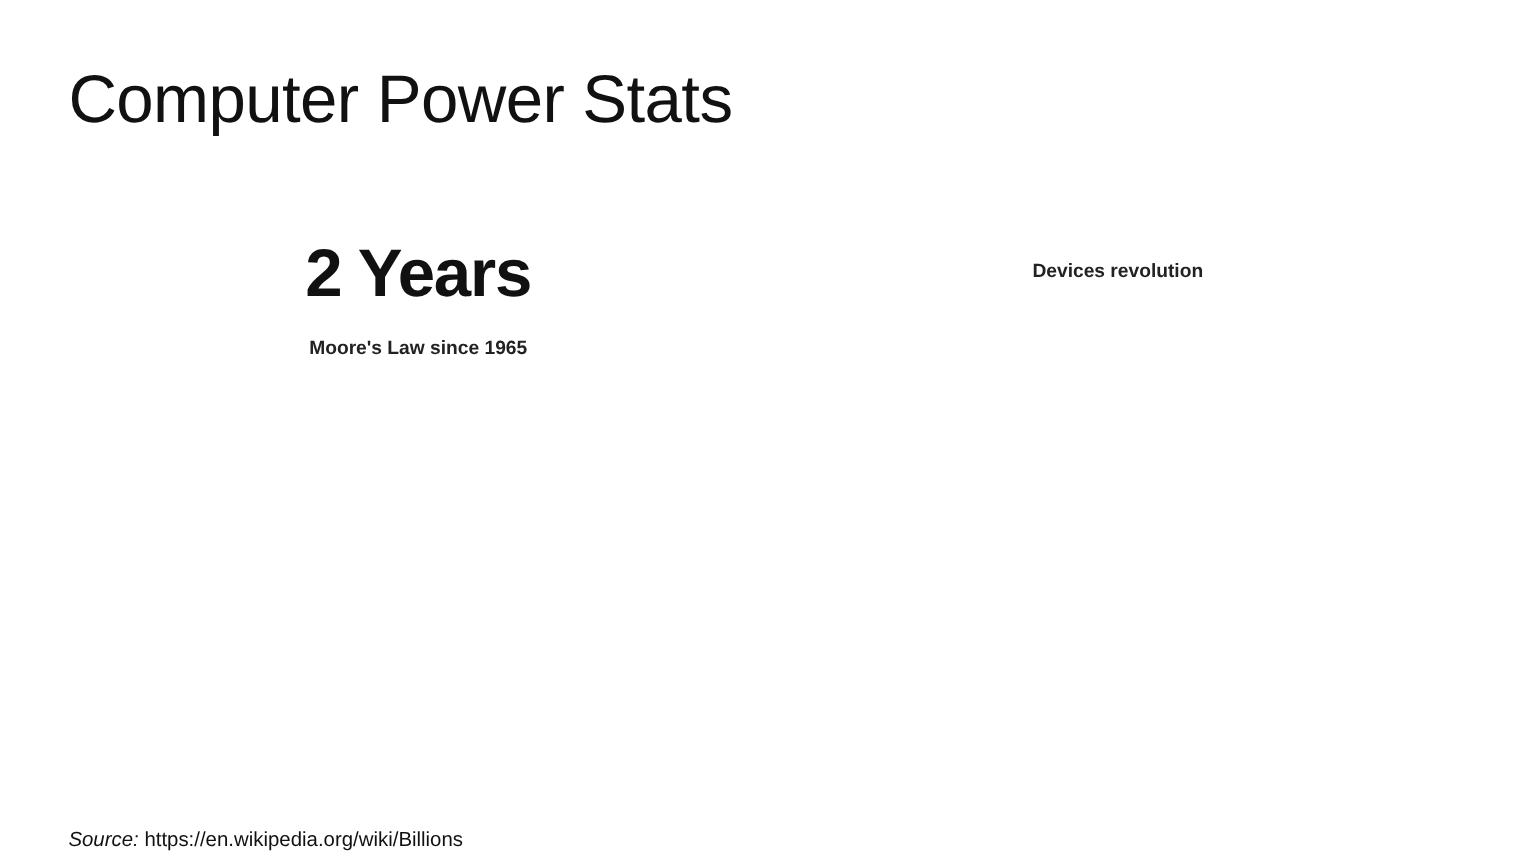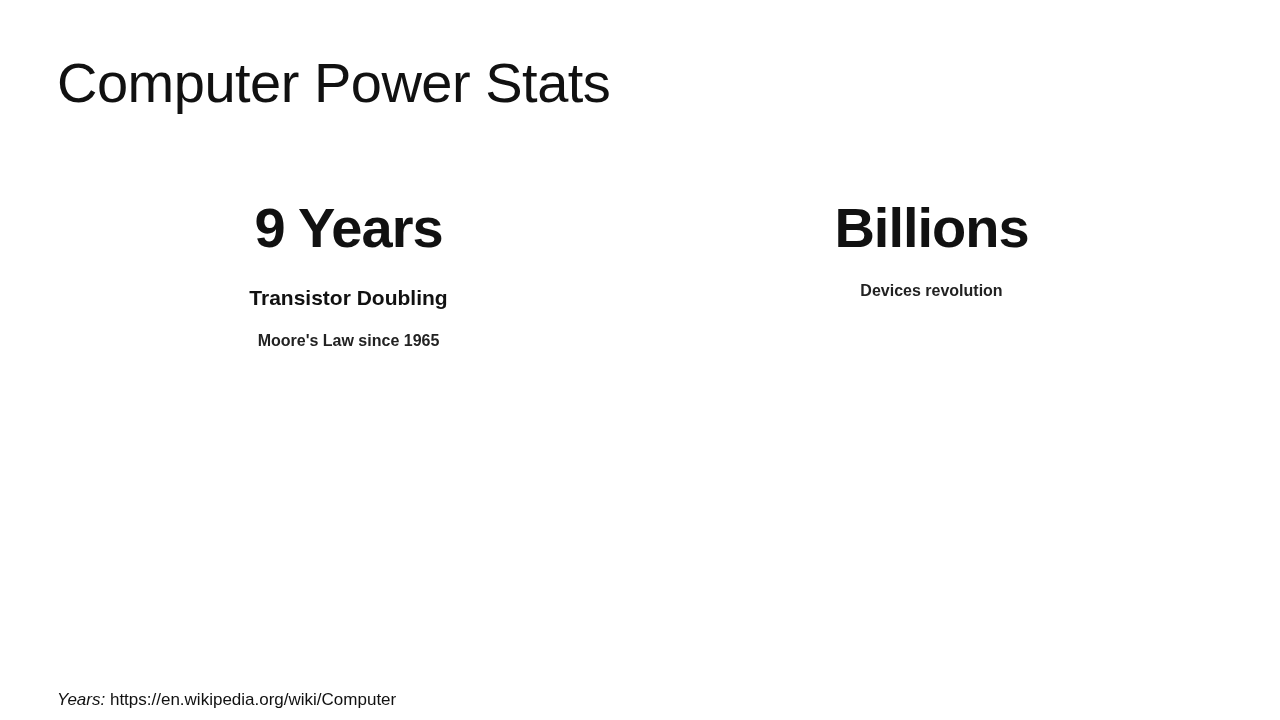--- a/index.html
+++ b/index.html
@@ -82,30 +82,28 @@
 </head>
 <body>
 
 <div class="slide">
 
   <div class="slide-title">Computer Power Stats</div>
 
   <div class="stats-row">
 
     <div class="stat-col">
-      <div class="stat-value">9 Years</div>
-      <div class="stat-label">Transistor Doubling</div>
+      <div class="stat-value">2 Years</div>
       <div class="stat-desc">Moore's Law since 1965</div>
     </div>
 
     <div class="stat-col">
-      <div class="stat-value">Billions</div>
       <div class="stat-desc">Devices revolution</div>
     </div>
 
   </div>
 
   <div class="source-note">
-    <span class="src-label">Years:</span>
-    <span class="src-url">https://en.wikipedia.org/wiki/Computer</span>
+    <span class="src-label">Source:</span>
+    <span class="src-url">https://en.wikipedia.org/wiki/Billions</span>
   </div>
 
 </div>
 
 </body></html>

